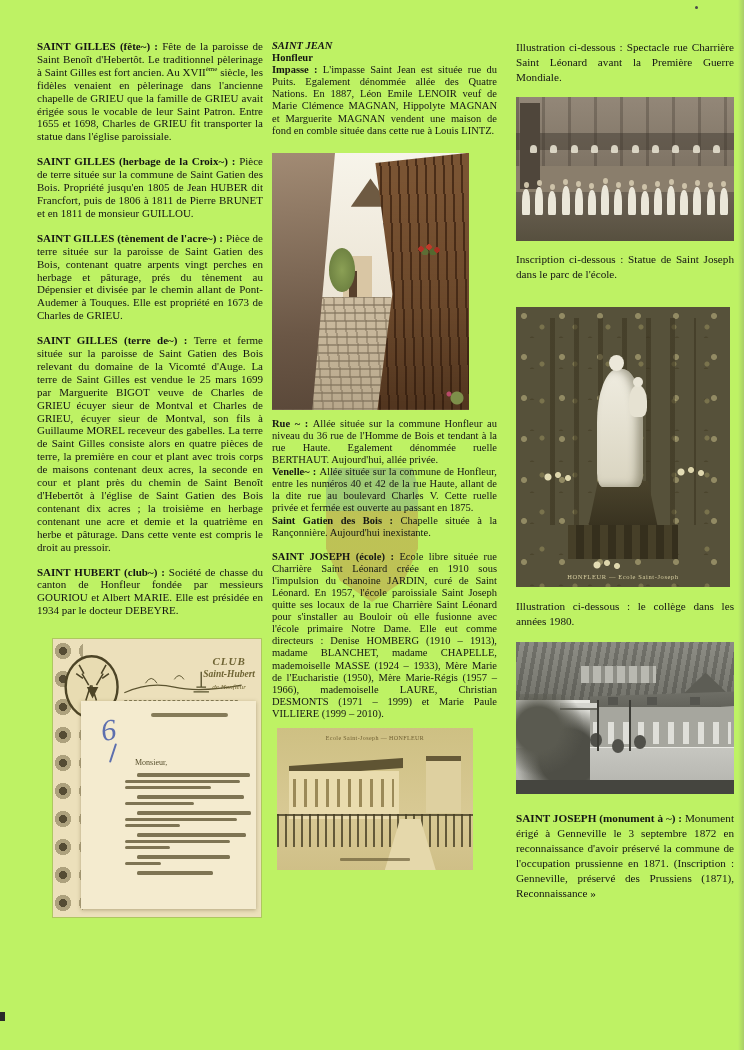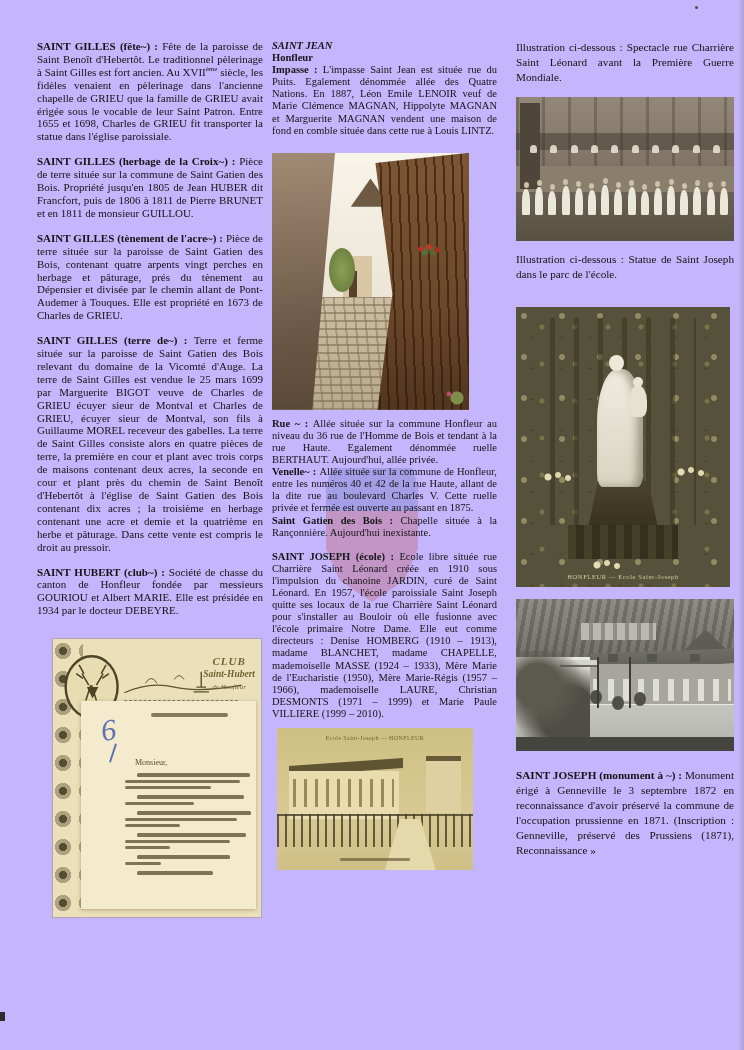--- a/index.html
+++ b/index.html
@@ -1,16 +1,16 @@
 <!DOCTYPE html>
 <html><head>
 <meta charset="utf-8">
 <style>
   html,body{margin:0;padding:0;background:#ffffff;}
-  .page{position:relative;width:744px;height:1050px;background:#c4b5fd;overflow:hidden;
+  .page{position:relative;width:744px;height:1050px;background:#bef264;overflow:hidden;
         font-family:"Liberation Serif","DejaVu Serif",serif;color:#141414;}
   .edge-r{position:absolute;right:0;top:0;width:6px;height:100%;
           background:linear-gradient(90deg,rgba(0,0,0,0),rgba(120,120,118,.30));}
   .speck1{position:absolute;left:695px;top:6px;width:3px;height:3px;background:#4a4a4a;border-radius:50%;}
   .speck2{position:absolute;left:0;top:1012px;width:5px;height:9px;background:#2a2a2a;}
 
   .col{position:absolute;top:40px;}
   .col1{left:37px;width:226px;font-size:11px;line-height:12.9px;}
   .col2{left:272px;width:225px;font-size:10.5px;line-height:12.1px;}
   .col3{left:516px;width:218px;font-size:11.2px;line-height:15px;}
@@ -296,33 +296,34 @@
           <span class="dress" style="height: 28px;"></span>
           <span class="dress" style="height: 24px;"></span>
           <span class="dress" style="height: 27px;"></span>
           <span class="dress" style="height: 29px;"></span>
           <span class="dress" style="height: 25px;"></span>
           <span class="dress" style="height: 28px;"></span>
           <span class="dress" style="height: 26px;"></span>
           <span class="dress" style="height: 27px;"></span>
         </div>
       </div>
-      <p class="para" style="margin-bottom: 25px;"><span>Illustration ci-dessous : Statue de Saint Joseph dans le parc de l'école.</span></p>
+      <p class="para" style="margin-bottom: 25px;"><span>Inscription ci-dessous : Statue de Saint Joseph dans le parc de l'école.</span></p>
       <div class="photo ph-statue" style="width: 214px; height: 280px; margin-bottom: 12px;">
         <div class="st-trellis"></div>
         <div class="st-ped"></div>
         <div class="st-base"></div>
         <div class="st-statue">
           <div class="st-child"></div>
         </div>
         <div class="st-fl f1"></div>
         <div class="st-fl f2"></div>
         <div class="st-fl f3"></div>
         <div class="st-cap">HONFLEUR  —  Ecole Saint-Joseph</div>
       </div>
+      <p class="para" style="margin-bottom: 13px;"><span>Illustration ci-dessous : le collège dans les années 1980.</span></p>
       <div class="photo ph-college" style="width: 218px; height: 152px; margin-bottom: 17px;">
         <div class="c-hill"></div>
         <div class="c-houses"></div>
         <div class="c-roofbig"></div>
         <div class="c-roof"></div>
         <div class="c-wall">
           <div class="c-win"></div>
         </div>
         <div class="c-dorm d1"></div>
         <div class="c-dorm d2"></div>

